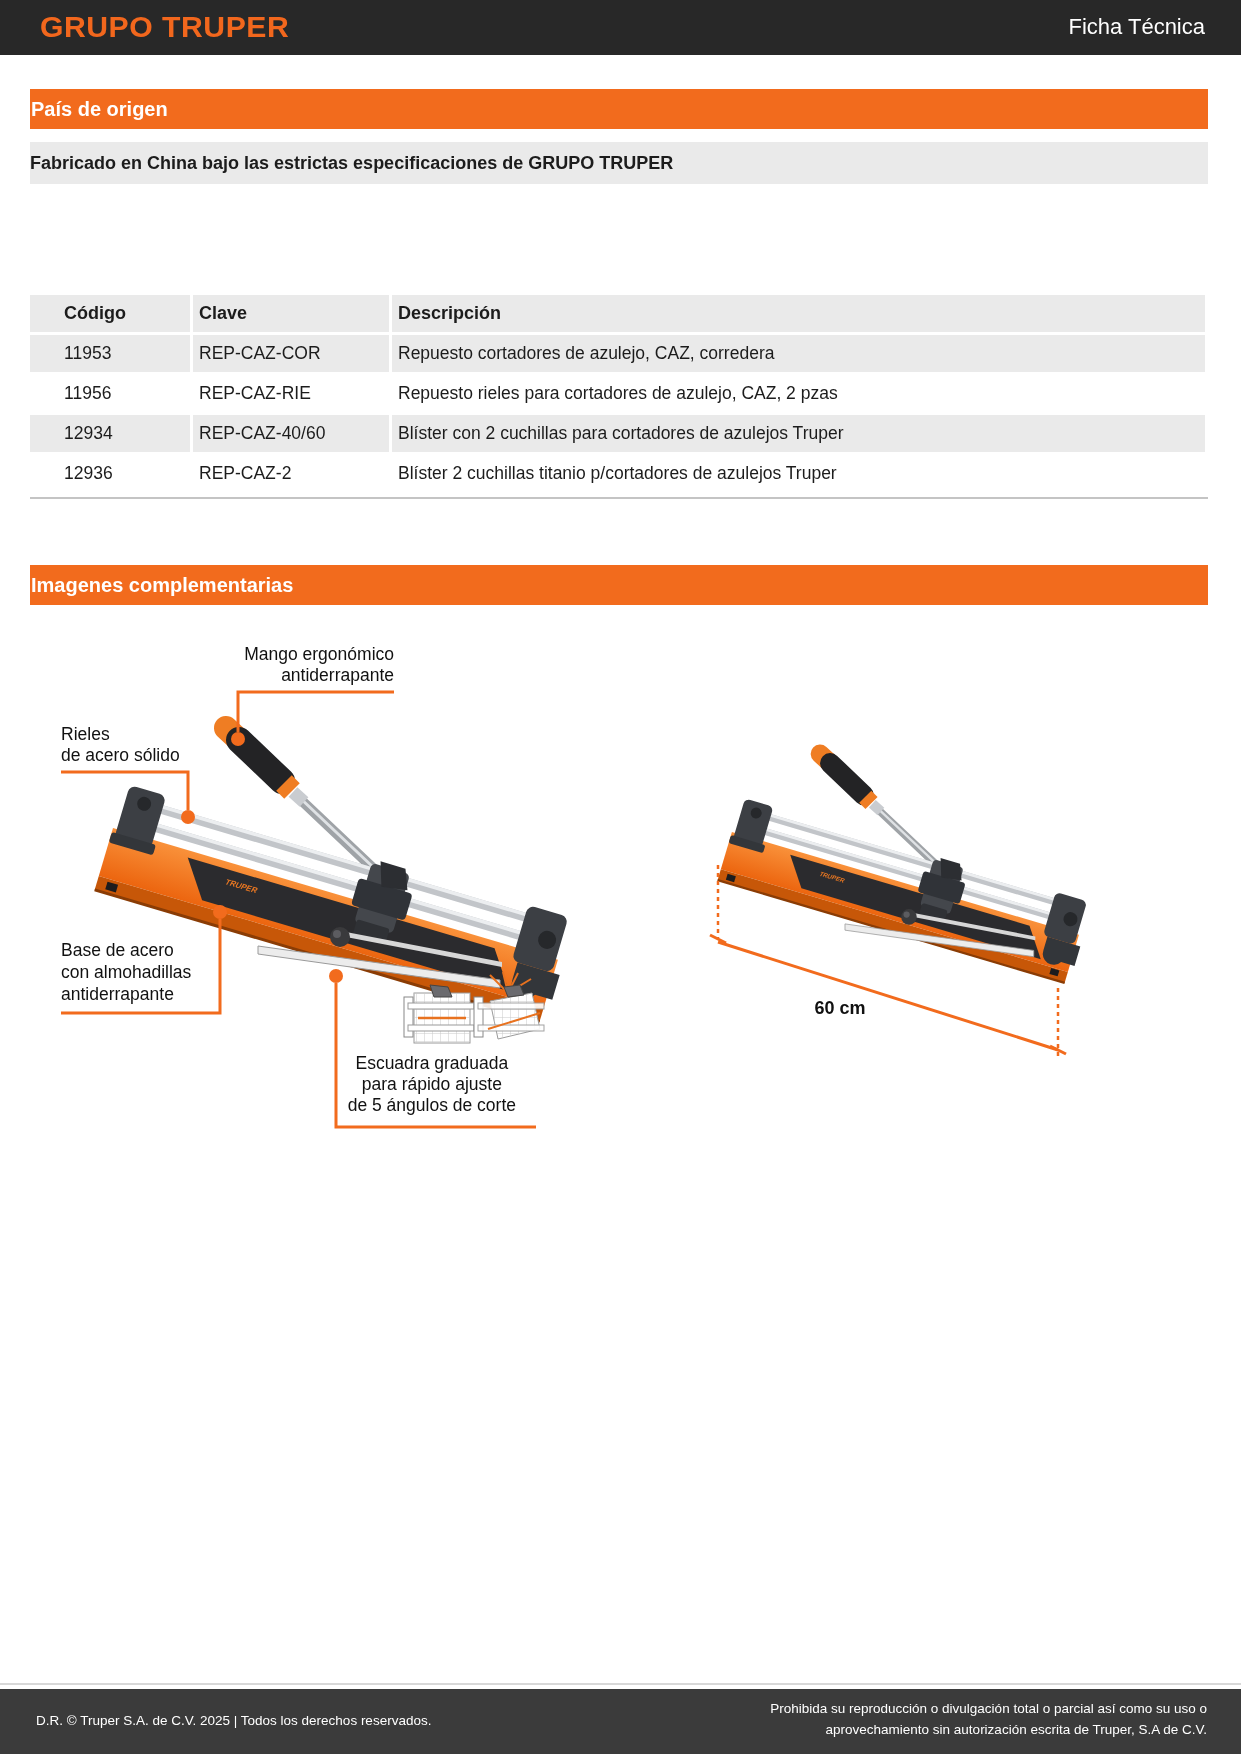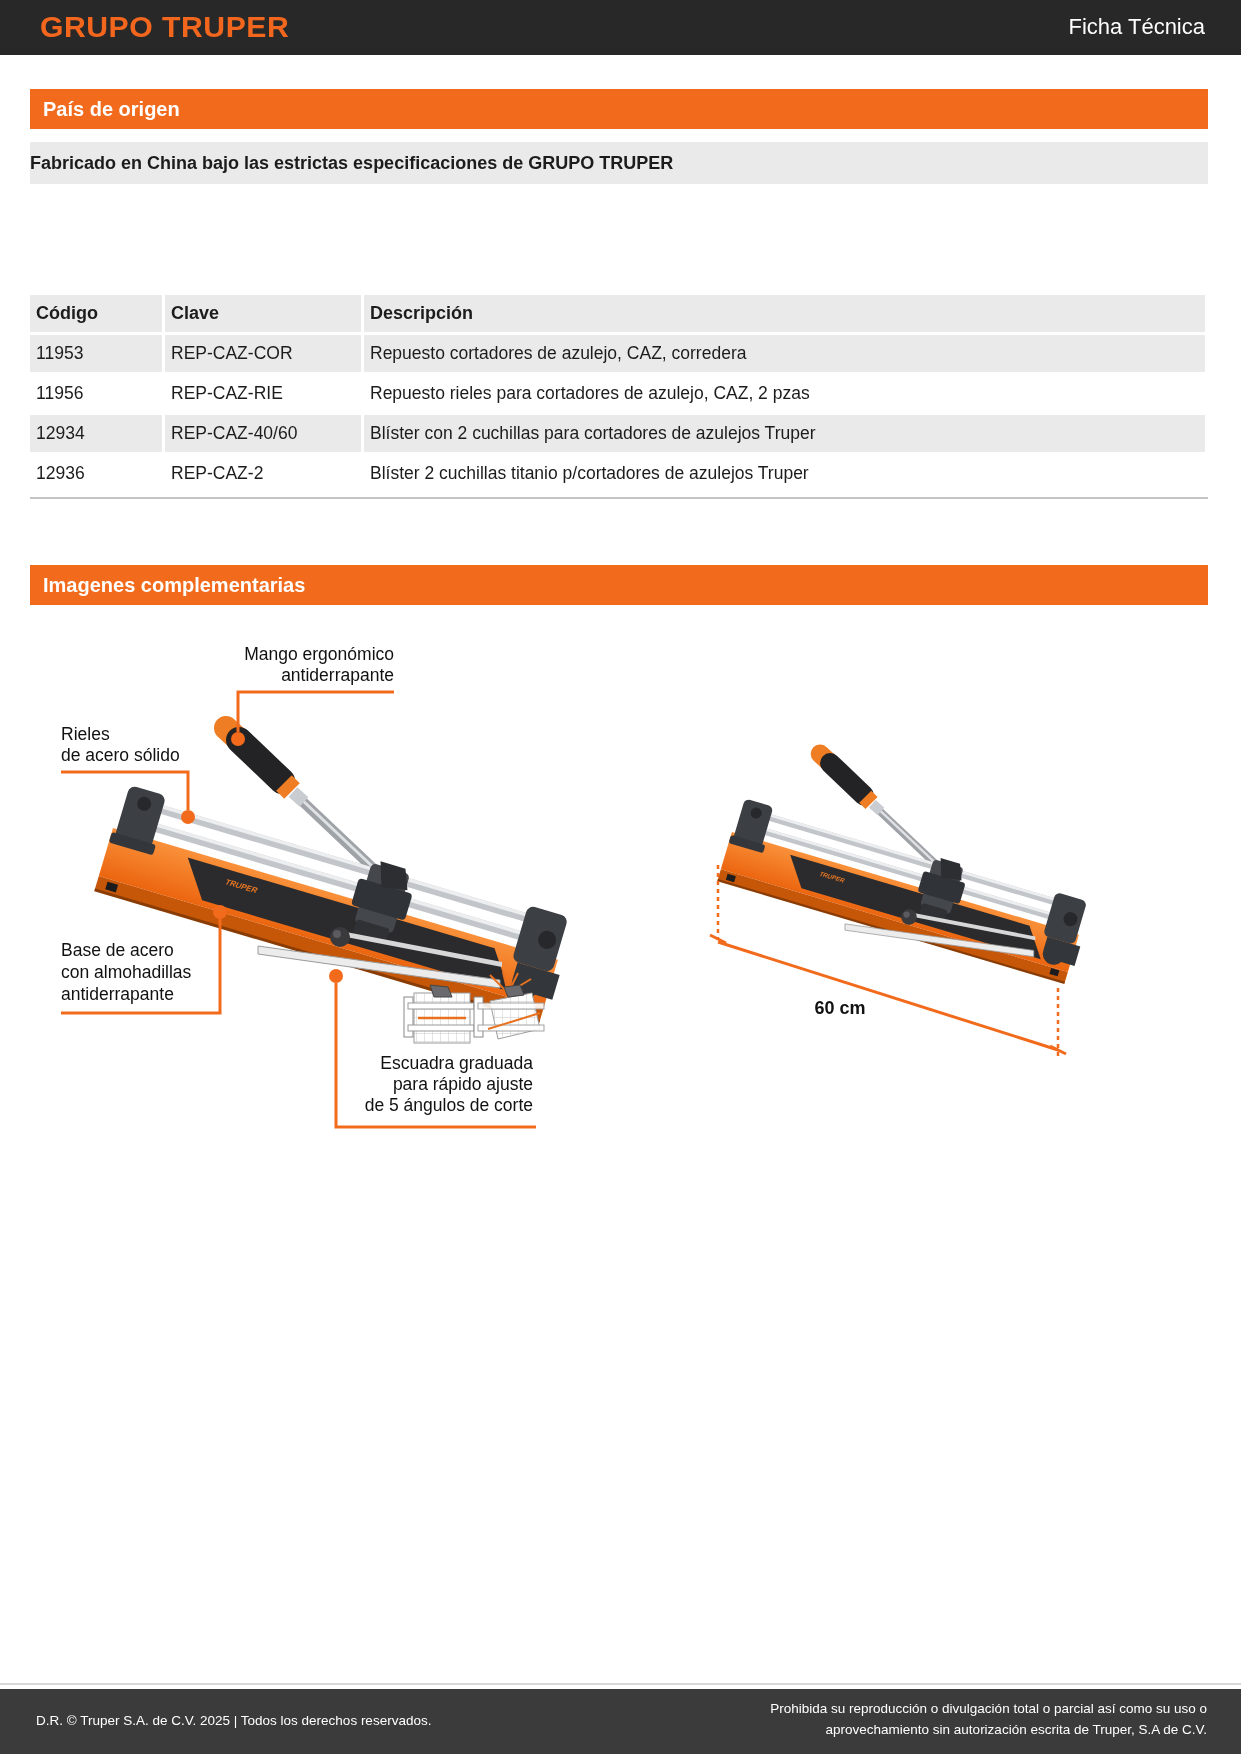--- a/index.html
+++ b/index.html
@@ -7,55 +7,55 @@
         font-family:"Liberation Sans",sans-serif;color:#1c1c1c;overflow:hidden;}
 
   
   .topbar{position:absolute;left:0;top:0;width:1241px;height:55px;background:#282828;}
   .logo{position:absolute;left:40px;top:11px;font-size:29px;font-weight:800;
         letter-spacing:0.5px;color:#F2671D;transform:scaleX(1.04);transform-origin:left center;}
   .doc-title{position:absolute;right:36px;top:14px;font-size:22px;font-weight:500;color:#ffffff;}
 
   
   .bar{position:absolute;left:30px;width:1178px;height:40px;background:#F26B1D;
-       color:#ffffff;font-size:20px;font-weight:700;line-height:40px;padding-left:13px;
+       color:#ffffff;font-size:20px;font-weight:700;line-height:40px;padding-left:1px;
        box-sizing:border-box;}
   .bar1{top:89px;}
   .bar2{top:245px;}
   .bar3{top:565px;}
 
   
   .gray-row{position:absolute;left:30px;top:142px;width:1178px;height:42px;background:#EAEAEA;
             font-size:18px;font-weight:700;line-height:42px;box-sizing:border-box;}
 
   
   table.parts{position:absolute;left:27px;top:292px;width:1181px;border-collapse:separate;
               border-spacing:3px;table-layout:fixed;}
   table.parts th,table.parts td{height:37px;text-align:left;vertical-align:middle;
               padding:0 6px 0 6px;font-size:17.5px;background:#ffffff;}
   table.parts th{font-weight:700;font-size:18px;}
-  table.parts .c1{width:120px;padding-left:6px;}
+  table.parts .c1{width:120px;padding-left:34px;}
   table.parts .c2{width:184px;}
   table.parts thead th{background:#EAEAEA;}
   table.parts tbody tr:nth-child(odd) td{background:#EAEAEA;}
   table.parts tbody tr:nth-child(even) td{background:#ffffff;}
   .table-endline{position:absolute;left:30px;top:497px;width:1178px;height:2px;background:#C4C4C4;}
 
   
   .figures{position:absolute;left:0;top:620px;width:1241px;height:520px;}
   .figures svg{position:absolute;left:0;top:0;}
 
   
   .callout{position:absolute;font-weight:400;font-size:17.5px;line-height:21px;color:#111;}
   .callout div{white-space:nowrap;}
   .co-right{text-align:right;}
   .co-handle{top:644px;right:847px;}
   .co-rails{top:724px;left:61px;}
   .co-base{top:939px;left:61px;line-height:22px;}
-  .co-square{top:1053px;right:708px;}
+  .co-square{top:1053px;right:725px;text-align:center;}
   .dim-label{position:absolute;top:998px;left:780px;width:120px;text-align:center;
              font-weight:700;font-size:18px;color:#111;}
 
   
   .footline{position:absolute;left:0;top:1683px;width:1241px;height:2px;background:#D8D8D8;}
   .footer{position:absolute;left:0;top:1689px;width:1241px;height:65px;background:#3B3B3B;color:#fff;}
   .foot-left{position:absolute;left:36px;top:24px;font-size:13.5px;}
   .foot-right{position:absolute;right:34px;top:9px;text-align:right;font-size:13.5px;line-height:21px;}
 </style>
 </head>

